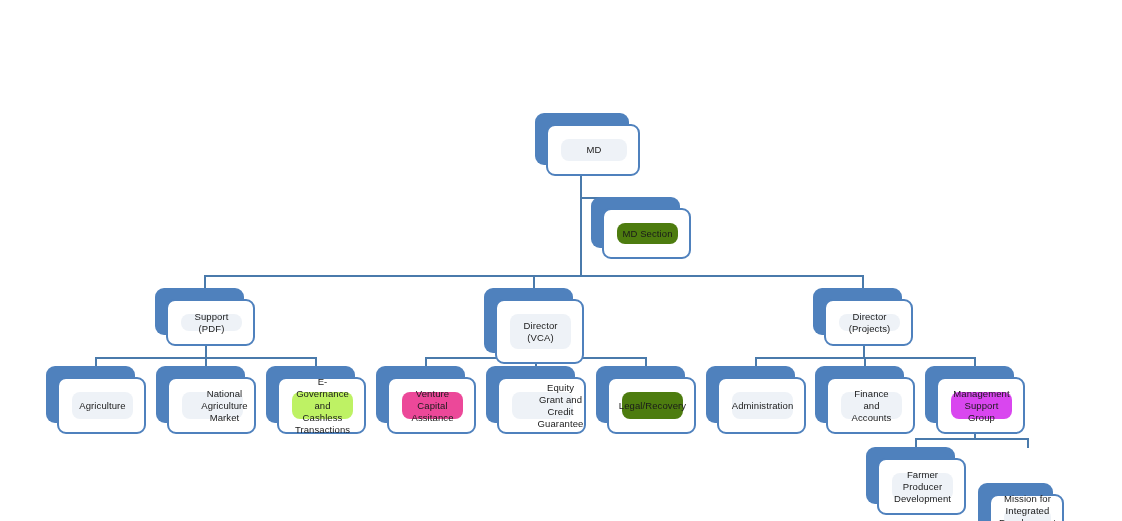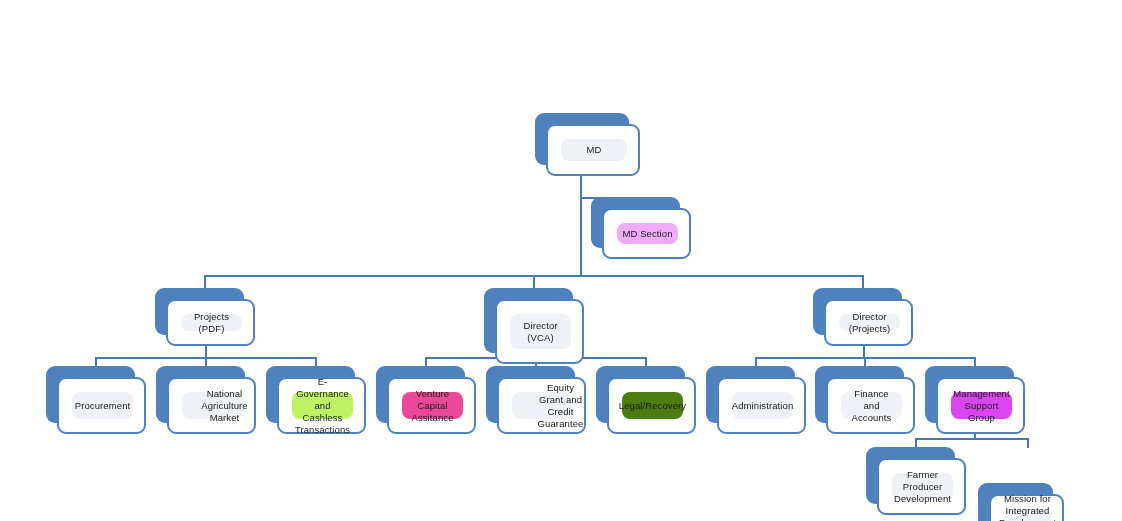--- a/index.html
+++ b/index.html
@@ -115,30 +115,30 @@
         <div class="plate-back" style="background: rgb(79, 129, 189);"></div>
         <div class="plate-front" style="border-color: rgb(79, 129, 189);">
           <div class="label-wrap" style="background: rgb(238, 242, 247);">
             <div class="label" style="color: rgb(26, 26, 26);">MD</div>
           </div>
         </div>
       </div>
       <div class="node" style="left: 591px; top: 197px; width: 100px; height: 62px;">
         <div class="plate-back" style="background: rgb(79, 129, 189);"></div>
         <div class="plate-front" style="border-color: rgb(79, 129, 189);">
-          <div class="label-wrap" style="background: #f0abfc;">
+          <div class="label-wrap" style="background: #4d7c0f;">
             <div class="label" style="color: rgb(26, 26, 26);">MD Section</div>
           </div>
         </div>
       </div>
       <div class="node" style="left: 155px; top: 288px; width: 100px; height: 58px;">
         <div class="plate-back" style="background: rgb(79, 129, 189);"></div>
         <div class="plate-front" style="border-color: rgb(79, 129, 189);">
           <div class="label-wrap" style="background: rgb(238, 242, 247);">
-            <div class="label" style="color: rgb(26, 26, 26);">Projects (PDF)</div>
+            <div class="label" style="color: rgb(26, 26, 26);">Support (PDF)</div>
           </div>
         </div>
       </div>
       <div class="node" style="left: 484px; top: 288px; width: 100px; height: 76px;">
         <div class="plate-back" style="background: rgb(79, 129, 189);"></div>
         <div class="plate-front" style="border-color: rgb(79, 129, 189);">
           <div class="label-wrap" style="background: rgb(238, 242, 247);">
             <div class="label" style="color: rgb(26, 26, 26);">Director (VCA)</div>
           </div>
         </div>
@@ -148,21 +148,21 @@
         <div class="plate-front" style="border-color: rgb(79, 129, 189);">
           <div class="label-wrap" style="background: rgb(238, 242, 247);">
             <div class="label" style="color: rgb(26, 26, 26);">Director (Projects)</div>
           </div>
         </div>
       </div>
       <div class="node" style="left: 46px; top: 366px; width: 100px; height: 68px;">
         <div class="plate-back" style="background: rgb(79, 129, 189);"></div>
         <div class="plate-front" style="border-color: rgb(79, 129, 189);">
           <div class="label-wrap" style="background: rgb(238, 242, 247);">
-            <div class="label" style="color: rgb(26, 26, 26);">Procurement</div>
+            <div class="label" style="color: rgb(26, 26, 26);">Agriculture</div>
           </div>
         </div>
       </div>
       <div class="node" style="left: 156px; top: 366px; width: 100px; height: 68px;">
         <div class="plate-back" style="background: rgb(79, 129, 189);"></div>
         <div class="plate-front" style="border-color: rgb(79, 129, 189);">
           <div class="label-wrap" style="background: rgb(238, 242, 247); padding-left: 24px;">
             <div class="label" style="color: rgb(26, 26, 26);">National
 Agriculture Market</div>
           </div>

